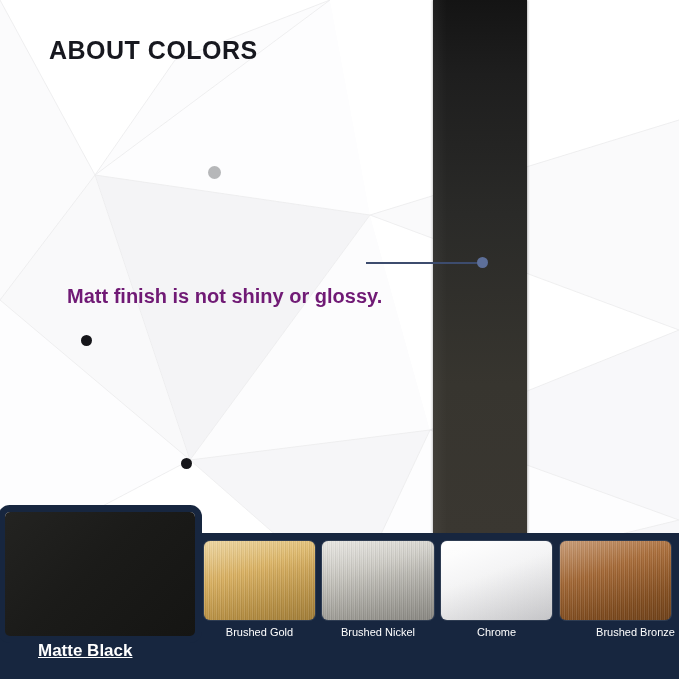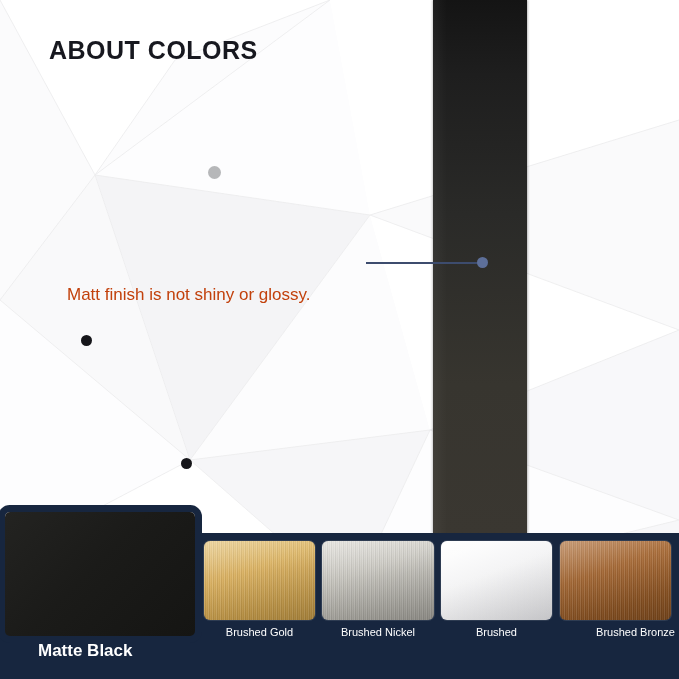--- a/index.html
+++ b/index.html
@@ -64,23 +64,23 @@
     top: 252px;
     font-size: 17px;
     font-weight: bold;
     color: #16171d;
     white-space: nowrap;
   }
   #anno-desc {
     position: absolute;
     left: 67px;
     top: 285px;
-    font-size: 17px;
-    font-weight: normal;
-    color: #c2410c;
+    font-size: 20px;
+    font-weight: bold;
+    color: #701a75;
     white-space: nowrap;
   }
   #anno-line {
     position: absolute;
     left: 366px;
     top: 262px;
     width: 114px;
     height: 2px;
     background: #3d4c6e;
   }
@@ -159,20 +159,21 @@
     box-shadow: 0 0 0 7px #17263f;
   }
   #label-matte-black {
     position: absolute;
     left: 38px;
     top: 641px;
     font-size: 17px;
     color: #ffffff;
     font-weight: bold;
     white-space: nowrap;
+    text-decoration: underline;
   }
 
   .brushed-h {
     position: absolute;
     inset: 0;
     background-image: repeating-linear-gradient(
       90deg,
       rgba(255,255,255,0.13) 0px,
       rgba(255,255,255,0.13) 1px,
       rgba(0,0,0,0.07) 1px,
@@ -261,21 +262,21 @@
         <div class="brushed-h"></div>
         <div class="sheen"></div>
       </div>
       <div class="swatch-label" style="left:322px; top:93px; width:112px; font-size:11px;">Brushed Nickel</div>
     </div>
 
     <div class="swatch-cell">
       <div class="swatch-chip" style="left:441px; top:8px; width:111px; height:79px; background:linear-gradient(160deg,#ffffff 0%,#f2f2f3 42%,#dcdcde 78%,#cfcfd2 100%);">
         <div class="sheen" style="background:linear-gradient(160deg,rgba(255,255,255,0.55) 0%,rgba(255,255,255,0.10) 45%,rgba(0,0,0,0.05) 100%);"></div>
       </div>
-      <div class="swatch-label" style="left:441px; top:93px; width:111px; font-size:11px;">Brushed</div>
+      <div class="swatch-label" style="left:441px; top:93px; width:111px; font-size:11px;">Chrome</div>
     </div>
 
     <div class="swatch-cell">
       <div class="swatch-chip" style="left:560px; top:8px; width:111px; height:79px; background:linear-gradient(175deg,#b0703a 0%,#9d5f2a 45%,#88501f 100%);">
         <div class="brushed-h"></div>
         <div class="sheen"></div>
       </div>
       <div class="swatch-label" style="left:580px; top:93px; width:111px; font-size:11px;">Brushed Bronze</div>
     </div>
 

